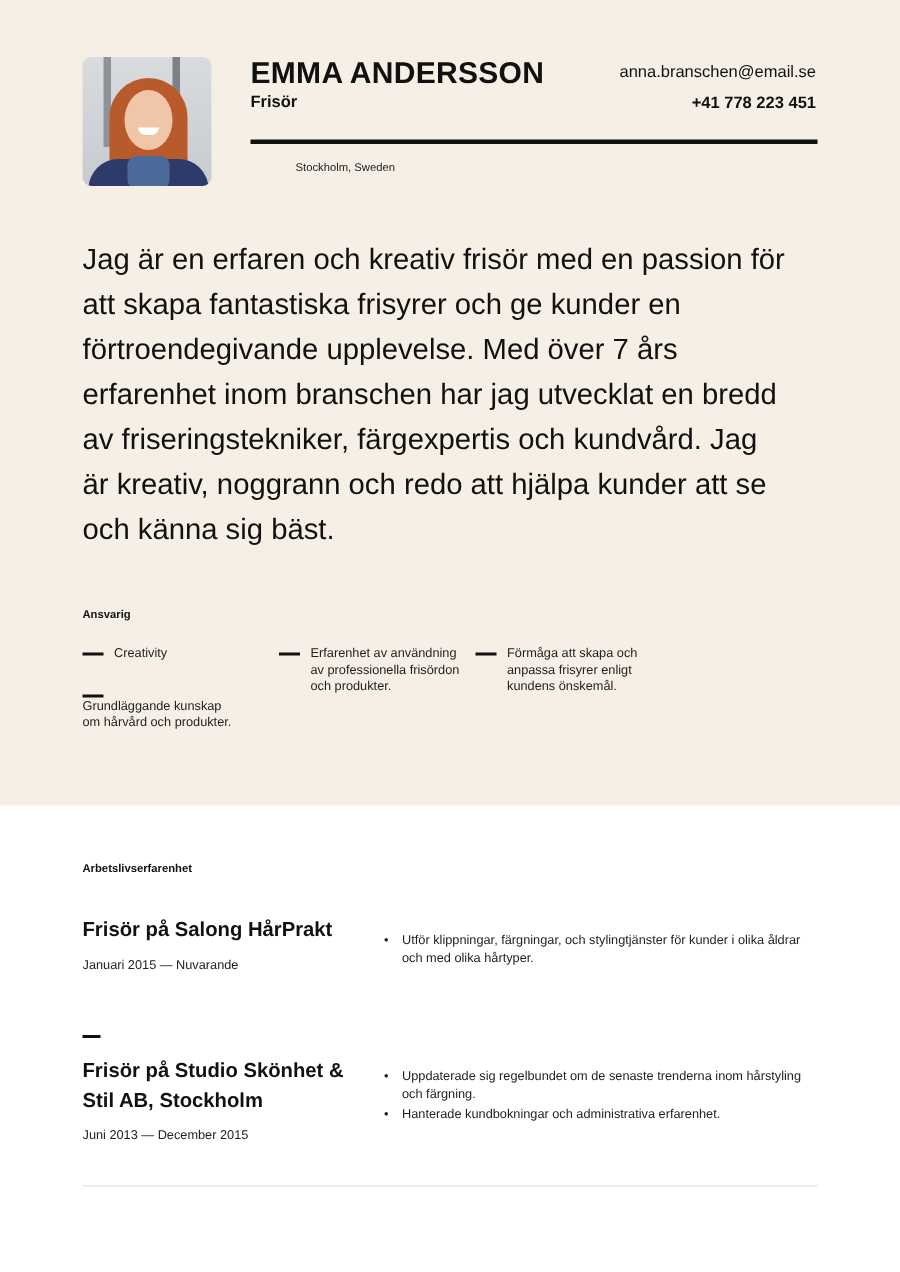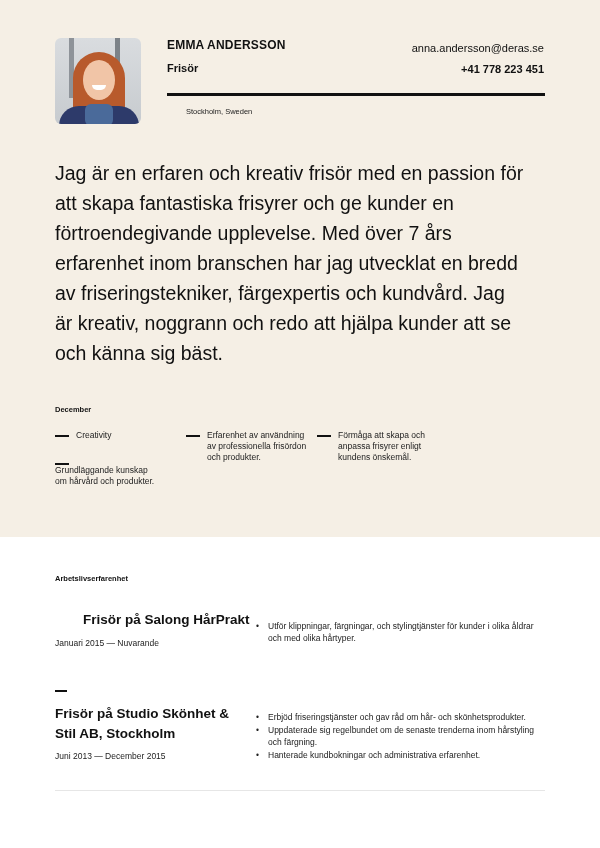--- a/index.html
+++ b/index.html
@@ -11,26 +11,26 @@
     .photo { position: absolute; left: 55px; top: 38px; width: 86px; height: 86px; border-radius: 6px; overflow: hidden;
       background: linear-gradient(180deg, #d9dcdf 0%, #c7cbcf 100%); }
     .photo .win1 { position: absolute; left: 14px; top: 0; width: 5px; height: 60px; background: #8e9399; }
     .photo .win2 { position: absolute; left: 60px; top: 0; width: 5px; height: 66px; background: #7c8288; }
     .photo .hair { position: absolute; left: 18px; top: 14px; width: 52px; height: 72px; border-radius: 26px 26px 12px 12px; background: #b85a2c; }
     .photo .face { position: absolute; left: 28px; top: 22px; width: 32px; height: 40px; border-radius: 50%; background: #f1c5a7; }
     .photo .smile { position: absolute; left: 37px; top: 47px; width: 14px; height: 5px; border-radius: 0 0 8px 8px; background: #fff; }
     .photo .body { position: absolute; left: 4px; top: 68px; width: 80px; height: 30px; border-radius: 20px 20px 0 0; background: #2d3a6a; }
     .photo .scarf { position: absolute; left: 30px; top: 66px; width: 28px; height: 22px; background: #4a6a9a; border-radius: 6px; }
 
-    .name { position: absolute; left: 167px; top: 38px; font-size: 12px; font-weight: bold; letter-spacing: 0.2px; color: #111; }
+    .name { position: absolute; left: 167px; top: 38px; font-size: 20px; font-weight: bold; letter-spacing: 0.2px; color: #111; }
     .role { position: absolute; left: 167px; top: 62px; font-size: 11px; font-weight: bold; color: #111; }
     .email { position: absolute; right: 56px; top: 42px; font-size: 11px; color: #111; text-align: right; }
     .phone { position: absolute; right: 56px; top: 63px; font-size: 11px; font-weight: bold; color: #111; text-align: right; }
     .rule { position: absolute; left: 167px; top: 93px; width: 378px; height: 3px; background: #111; }
-    .location { position: absolute; left: 156px; top: 107px; font-size: 7.5px; color: #222; padding-left: 30px; }
+    .location { position: absolute; left: 167px; top: 107px; font-size: 7.5px; color: #222; padding-left: 30px; }
 
     .summary { position: absolute; left: 55px; top: 158px; width: 470px; font-size: 19.5px; line-height: 30px; color: #111; }
 
     .skills-title { position: absolute; left: 55px; top: 405px; font-size: 7.5px; font-weight: bold; color: #111; }
     .skill { position: absolute; display: flex; font-size: 8.5px; line-height: 11px; color: #222; }
     .skill .dash { width: 14px; height: 2px; background: #111; margin-top: 5px; margin-right: 7px; flex-shrink: 0; }
     .skill .txt { width: 105px; }
 
     .exp-title { position: absolute; left: 55px; top: 574px; font-size: 7.5px; font-weight: bold; color: #111; }
     .job-title { position: absolute; left: 55px; font-size: 13.5px; font-weight: bold; line-height: 20px; color: #111; width: 180px; }
@@ -51,57 +51,56 @@
   <div class="win2"></div>
   <div class="hair"></div>
   <div class="body"></div>
   <div class="scarf"></div>
   <div class="face"></div>
   <div class="smile"></div>
 </div>
 
 <div class="name">EMMA ANDERSSON</div>
 <div class="role">Frisör</div>
-<div class="email">anna.andersson@deras.se</div>
+<div class="email">anna.branschen@email.se</div>
 <div class="phone">+41 778 223 451</div>
 <div class="rule"></div>
 <div class="location">Stockholm, Sweden</div>
 
 <p class="summary">Jag är en erfaren och kreativ frisör med en passion för att skapa fantastiska frisyrer och ge kunder en förtroendegivande upplevelse. Med över 7 års erfarenhet inom branschen har jag utvecklat en bredd av friseringstekniker, färgexpertis och kundvård. Jag är kreativ, noggrann och redo att hjälpa kunder att se och känna sig bäst.</p>
 
-<div class="skills-title">December</div>
+<div class="skills-title">Ansvarig</div>
 
 <div class="skill" style="left:55px; top:430px;justify-content:space-between;">
   <span class="dash"></span>
   <span class="txt">Creativity</span>
 </div>
 <div class="skill" style="left:55px; top:458px;flex-direction:column;">
   <span class="dash"></span>
   <span class="txt">Grundläggande kunskap om hårvård och produkter.</span>
 </div>
 <div class="skill" style="left:186px; top:430px;">
   <span class="dash"></span>
   <span class="txt">Erfarenhet av användning av professionella frisördon och produkter.</span>
 </div>
 <div class="skill" style="left:317px; top:430px;">
   <span class="dash"></span>
   <span class="txt">Förmåga att skapa och anpassa frisyrer enligt kundens önskemål.</span>
 </div>
 
 <div class="exp-title">Arbetslivserfarenhet</div>
 
-<div class="job-title" style="top:610px;margin-left:28px;">Frisör på Salong HårPrakt</div>
+<div class="job-title" style="top:610px;">Frisör på Salong HårPrakt</div>
 <div class="job-dates" style="top:638px;">Januari 2015 — Nuvarande</div>
 <ul class="job-bullets" style="top:620px;">
   <li>Utför klippningar, färgningar, och stylingtjänster för kunder i olika åldrar och med olika hårtyper.</li>
 </ul>
 
 <div class="job-sep-dash"></div>
 
 <div class="job-title" style="top:704px;">Frisör på Studio Skönhet &amp; Stil AB, Stockholm</div>
 <div class="job-dates" style="top:751px;">Juni 2013 — December 2015</div>
 <ul class="job-bullets" style="top:711px;">
-  <li>Erbjöd friseringstjänster och gav råd om hår- och skönhetsprodukter.</li>
   <li>Uppdaterade sig regelbundet om de senaste trenderna inom hårstyling och färgning.</li>
   <li>Hanterade kundbokningar och administrativa erfarenhet.</li>
 </ul>
 
 <div class="bottom-rule"></div>
 
 </body></html>

